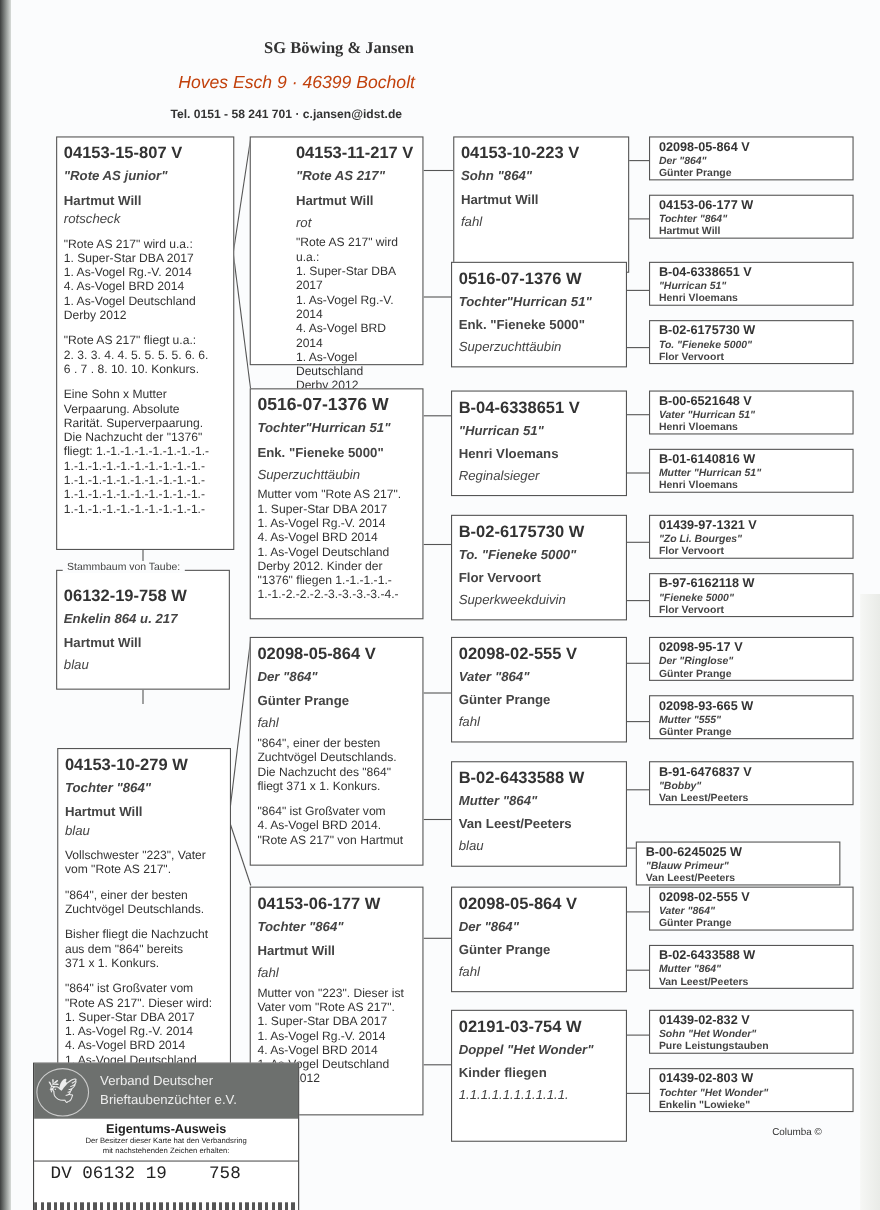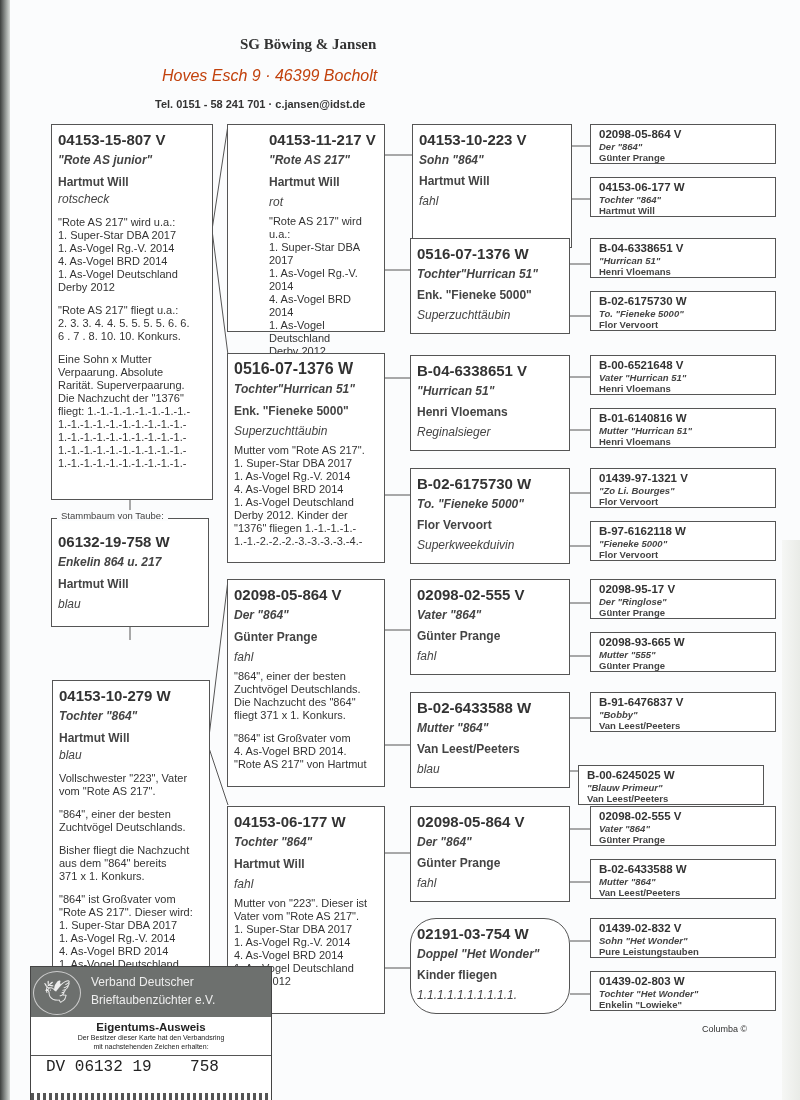--- a/index.html
+++ b/index.html
@@ -230,21 +230,21 @@
       <div class="nick">Mutter "864"</div>
       <div class="owner" style="margin-top: 7px;">Van Leest/Peeters</div>
       <div class="color">blau</div>
     </div>
     <div class="box" style="left: 410px; top: 806px; width: 160px; height: 96px;">
       <div class="ring" style="font-size: 15px;">02098-05-864 V</div>
       <div class="nick">Der "864"</div>
       <div class="owner" style="margin-top: 7px;">Günter Prange</div>
       <div class="color">fahl</div>
     </div>
-    <div class="box" style="left: 410px; top: 918px; width: 160px; height: 96px; border-radius: 26px;">
+    <div class="box" style="left: 410px; top: 918px; width: 160px; height: 120px;">
       <div class="ring" style="font-size: 15px;">02191-03-754 W</div>
       <div class="nick">Doppel "Het Wonder"</div>
       <div class="owner" style="margin-top: 7px;">Kinder fliegen</div>
       <div class="color">1.1.1.1.1.1.1.1.1.1.</div>
     </div>
   </div>
 <div id="gggp-col">
     <div class="sbox" style="left: 590px; top: 124px;">
       <div class="r">02098-05-864 V</div>
       <div class="n">Der "864"</div>

